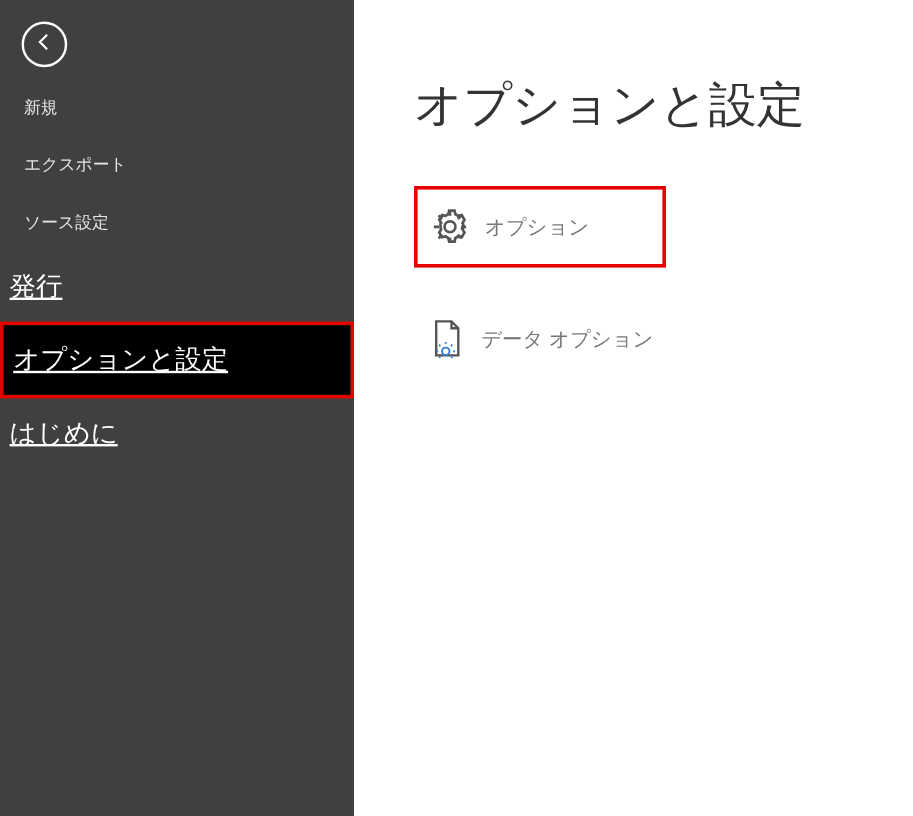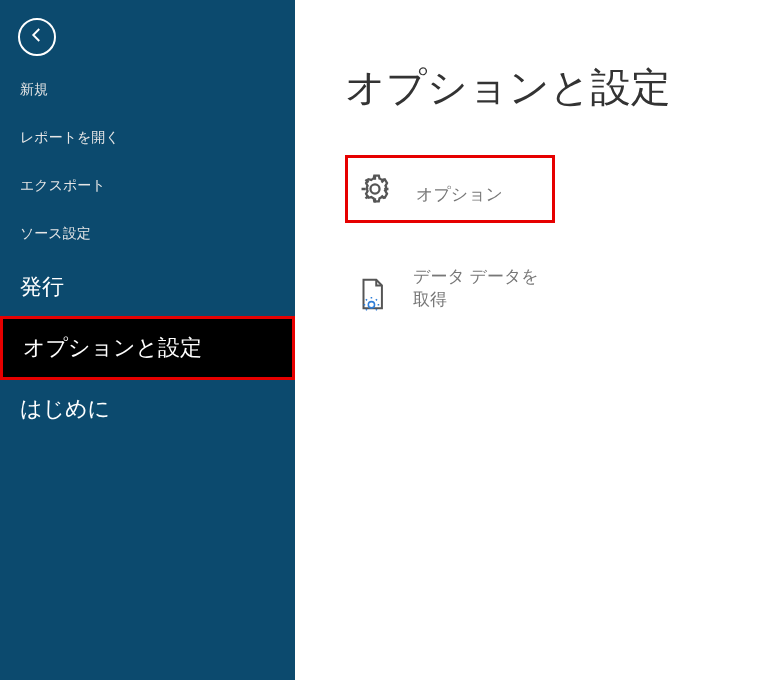--- a/index.html
+++ b/index.html
@@ -7,21 +7,21 @@
       font-family: "Segoe UI", "Yu Gothic UI", "Meiryo", sans-serif;
       width: 761px;
       height: 680px;
       display: flex;
       background: #fff;
       overflow: hidden;
     }
     .sidebar {
       width: 295px;
       height: 100%;
-      background: #0c4a6e;
+      background: #404040;
       color: #fff;
       display: flex;
       flex-direction: column;
       padding-top: 10px;
     }
     .back-button {
       width: 38px;
       height: 38px;
       margin: 8px 0 10px 18px;
       border: 2px solid #fff;
@@ -34,40 +34,41 @@
     .back-button svg { width: 18px; height: 18px; }
     .nav-list { display: flex; flex-direction: column; }
     .nav-item {
       padding: 15px 20px;
       font-size: 14px;
       color: #e6e6e6;
       cursor: pointer;
     }
     .nav-item.large {
       font-size: 22px;
-      padding: 14px 20px;
+      padding: 14px 8px;
       color: #fff;
+      text-decoration: underline;
     }
     .nav-item.active {
       background: #000;
     }
     .main {
       flex: 1;
       padding: 60px 0 0 50px;
     }
     .page-title {
       font-size: 40px;
       font-weight: 400;
       color: #333;
       margin-bottom: 40px;
     }
     .option-row {
       display: flex;
-      align-items: flex-end;
-      gap: 24px;
+      align-items: center;
+      gap: 12px;
       margin-bottom: 30px;
       padding: 12px 10px;
       width: 220px;
     }
     .option-row.highlight {
       border: 3px solid #e60000;
       width: 210px;
       padding: 14px 10px;
     }
     .option-icon {
@@ -94,23 +95,20 @@
   <div class="back-button">
     <span>
       <svg viewBox="0 0 24 24" fill="none" stroke="#fff" stroke-width="2.5">
         <path d="M15 4 L7 12 L15 20"></path>
       </svg>
     </span>
   </div>
   <div class="nav-list">
     <div class="nav-item">
       <span>新規</span>
-    </div>
-    <div class="nav-item">
-      <span>レポートを開く</span>
     </div>
     <div class="nav-item">
       <span>エクスポート</span>
     </div>
     <div class="nav-item">
       <span>ソース設定</span>
     </div>
     <div class="nav-item large">
       <span>発行</span>
     </div>
@@ -144,15 +142,15 @@
     <span class="option-icon">
       <svg viewBox="0 0 24 24" width="34" height="34">
         <path d="M6 2h9l4 4v16H6V2Z" fill="none" stroke="#555" stroke-width="1.4"></path>
         <path d="M15 2v4h4" fill="none" stroke="#555" stroke-width="1.4"></path>
         <g transform="translate(5,13) scale(0.55)">
           <path d="M12 8a4 4 0 1 0 0 8 4 4 0 0 0 0-8Z" fill="none" stroke="#2f7ed8" stroke-width="2"></path>
           <path d="M12 2v2M12 20v2M2 12h2M20 12h2M4.9 4.9l1.4 1.4M17.7 17.7l1.4 1.4M4.9 19.1l1.4-1.4M17.7 6.3l1.4-1.4" stroke="#2f7ed8" stroke-width="2"></path>
         </g>
       </svg>
     </span>
-    <span class="option-label">データ データを取得</span>
+    <span class="option-label">データ オプション</span>
   </div>
 </div>
 
 </body></html>

